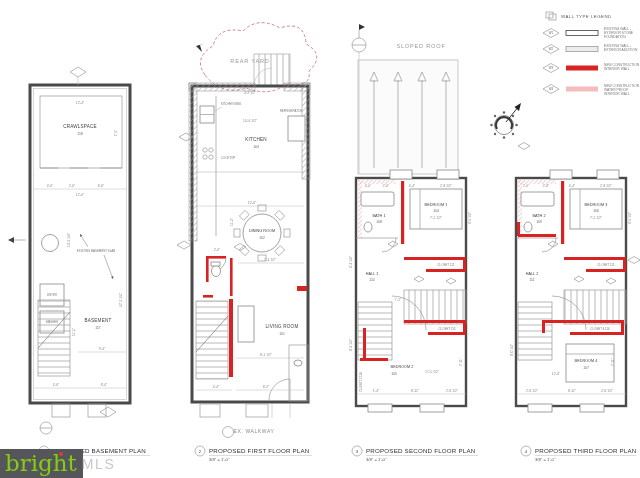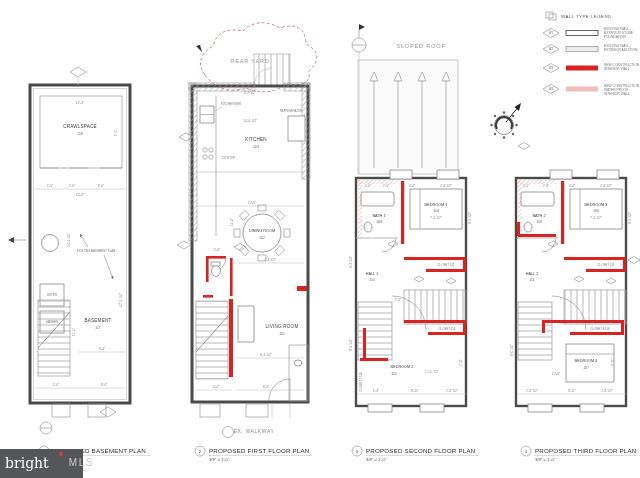--- a/index.html
+++ b/index.html
@@ -22,22 +22,22 @@
   .lg-tag{font-size:2.9px;fill:#666;text-anchor:middle;}
   .wall{fill:none;stroke:#4a4a4a;stroke-width:3;}
   .wall2{fill:none;stroke:#4a4a4a;stroke-width:2.4;}
   .thin{fill:none;stroke:#999;stroke-width:.7;}
   .lt{fill:none;stroke:#bbb;stroke-width:.6;}
   .fix{fill:#fff;stroke:#888;stroke-width:.8;}
   .red{fill:#d92323;stroke:none;}
   .dimln{stroke:#bbb;stroke-width:.5;}
   .logo{position:absolute;left:0;top:449px;width:83px;height:29px;background:#55565a;
         display:flex;align-items:baseline;padding-left:5px;box-sizing:border-box;}
-  .logo .brand{font-family:"DejaVu Serif",serif;color:#ffffff;font-size:14px;line-height:29px;position:relative;}
-  .logo .mls{color:#c9c9c9;font-size:10px;letter-spacing:1.6px;margin-left:20px;position:relative;top:-2px;}
+  .logo .brand{font-family:"DejaVu Serif",serif;color:#84cc16;font-size:23px;line-height:29px;position:relative;}
+  .logo .mls{color:#c9c9c9;font-size:14px;letter-spacing:1.6px;margin-left:5px;position:relative;top:-2px;}
 </style>
 </head>
 <body>
 
 <div class="sheet">
 <svg width="640" height="478" viewBox="0 0 640 478">
   <defs>
     <pattern id="hatch" width="4" height="4" patternUnits="userSpaceOnUse" patternTransform="rotate(45)">
       <line x1="0" y1="0" x2="0" y2="4" stroke="#9a9a9a" stroke-width="1"></line>
     </pattern>

